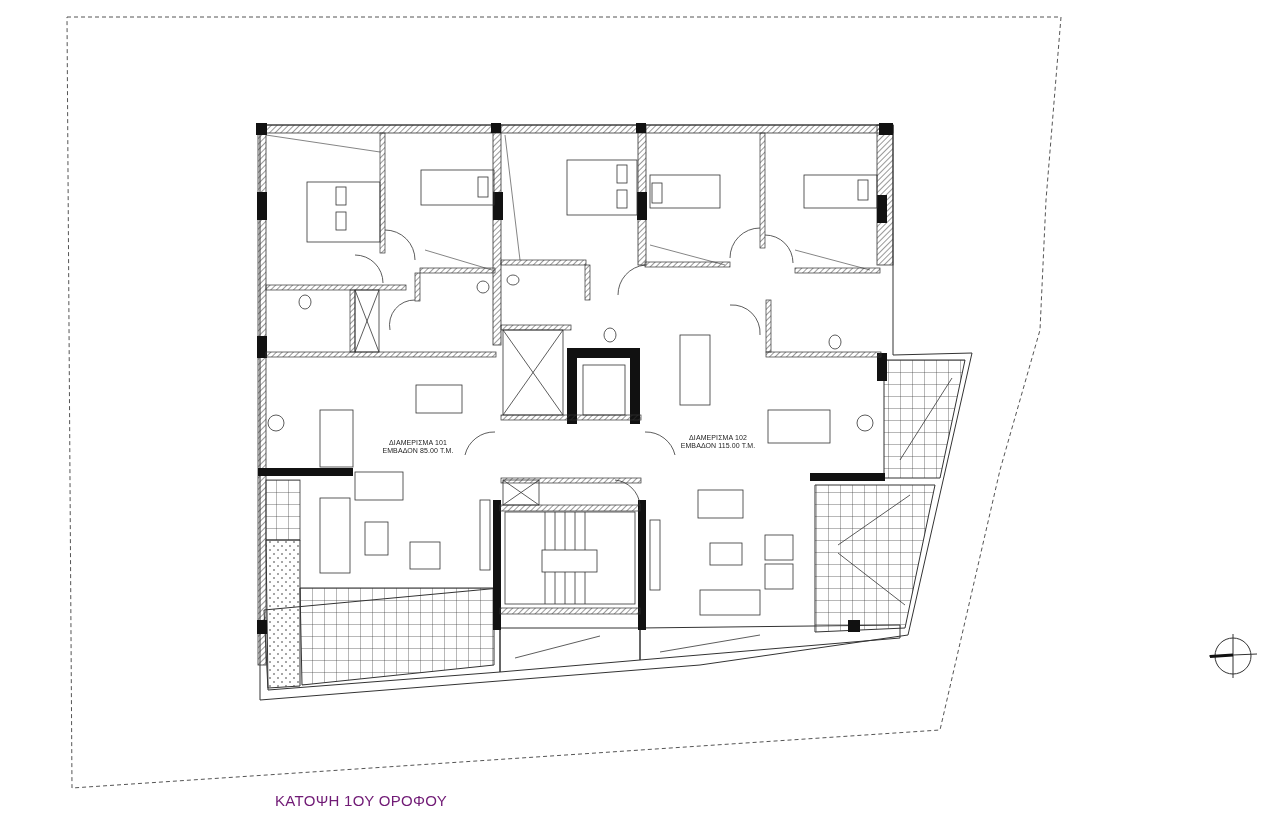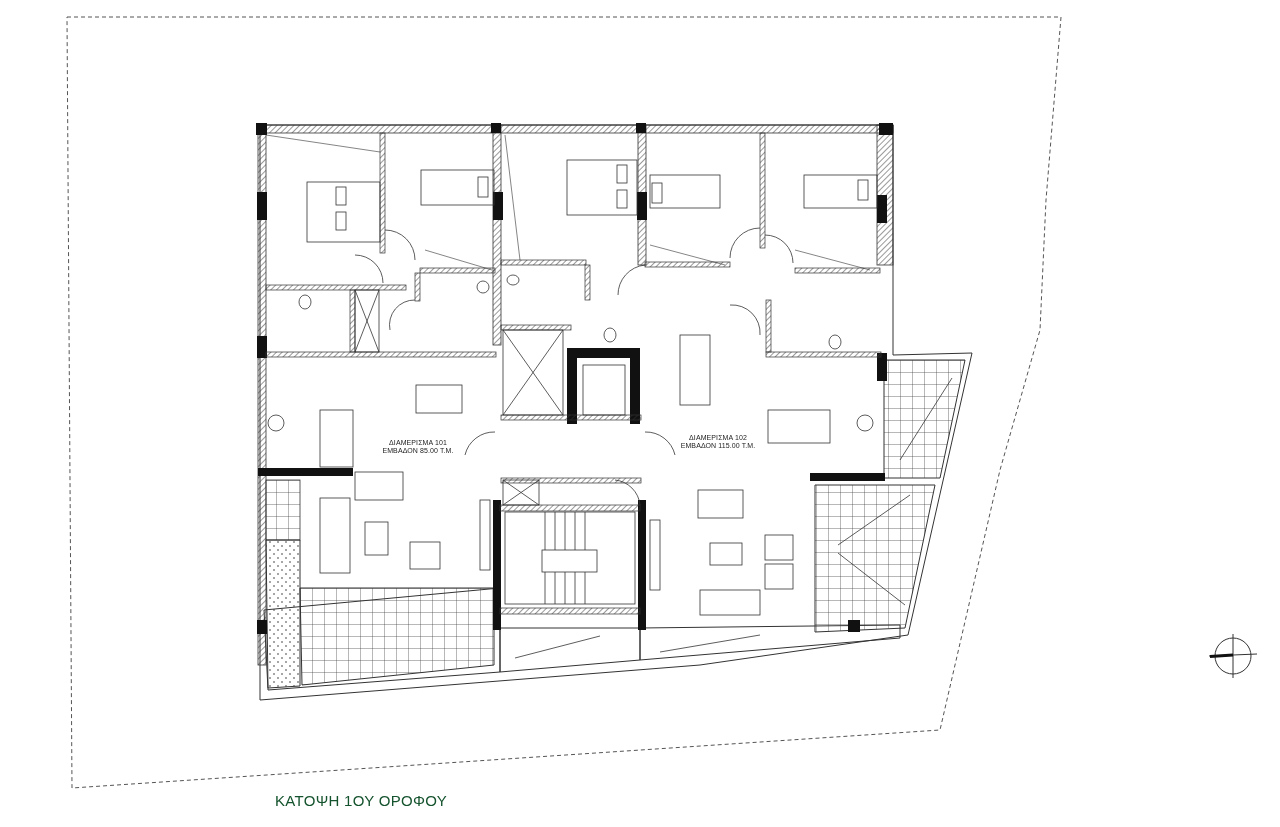--- a/index.html
+++ b/index.html
@@ -1,20 +1,20 @@
 <!DOCTYPE html>
 <html><head>
 <meta charset="utf-8">
 <style>
   html, body { margin:0; padding:0; background:#ffffff; }
   body { width:1280px; height:827px; position:relative; overflow:hidden; font-family:"Liberation Sans", sans-serif; }
   #plan { position:absolute; left:0; top:0; width:1280px; height:827px; }
   .lbl { position:absolute; font-family:"Liberation Sans", sans-serif; color:#222; text-align:center; line-height:1.15; }
   .unit-label { font-size:7px; letter-spacing:0.1px; }
-  .title { position:absolute; left:275px; top:792px; font-size:15px; color:#14532d; letter-spacing:0.3px; }
+  .title { position:absolute; left:275px; top:792px; font-size:15px; color:#701a75; letter-spacing:0.3px; }
   .compass { position:absolute; left:1207px; top:632px; width:52px; height:48px; }
 </style>
 </head>
 <body>
 
 <svg id="plan" viewBox="0 0 1280 827" xmlns="http://www.w3.org/2000/svg">
   <defs>
     <pattern id="hatch" patternUnits="userSpaceOnUse" width="4" height="4" patternTransform="rotate(45)">
       <line x1="0" y1="0" x2="0" y2="4" stroke="#333" stroke-width="1"></line>
     </pattern>

